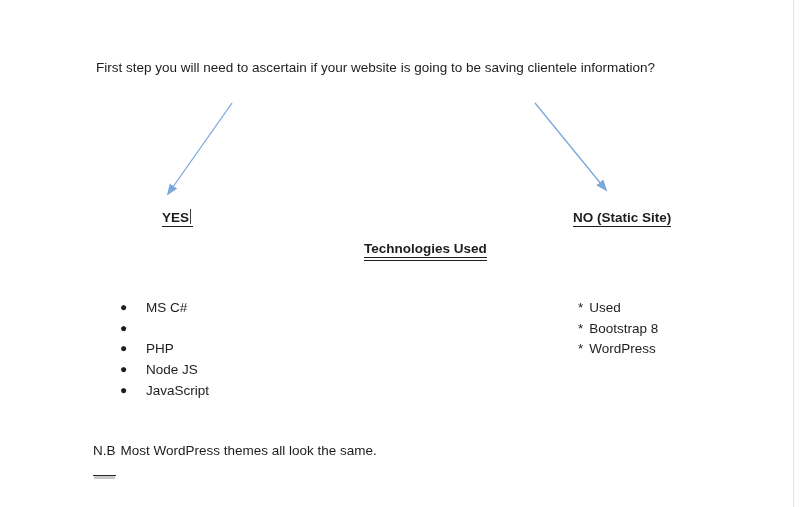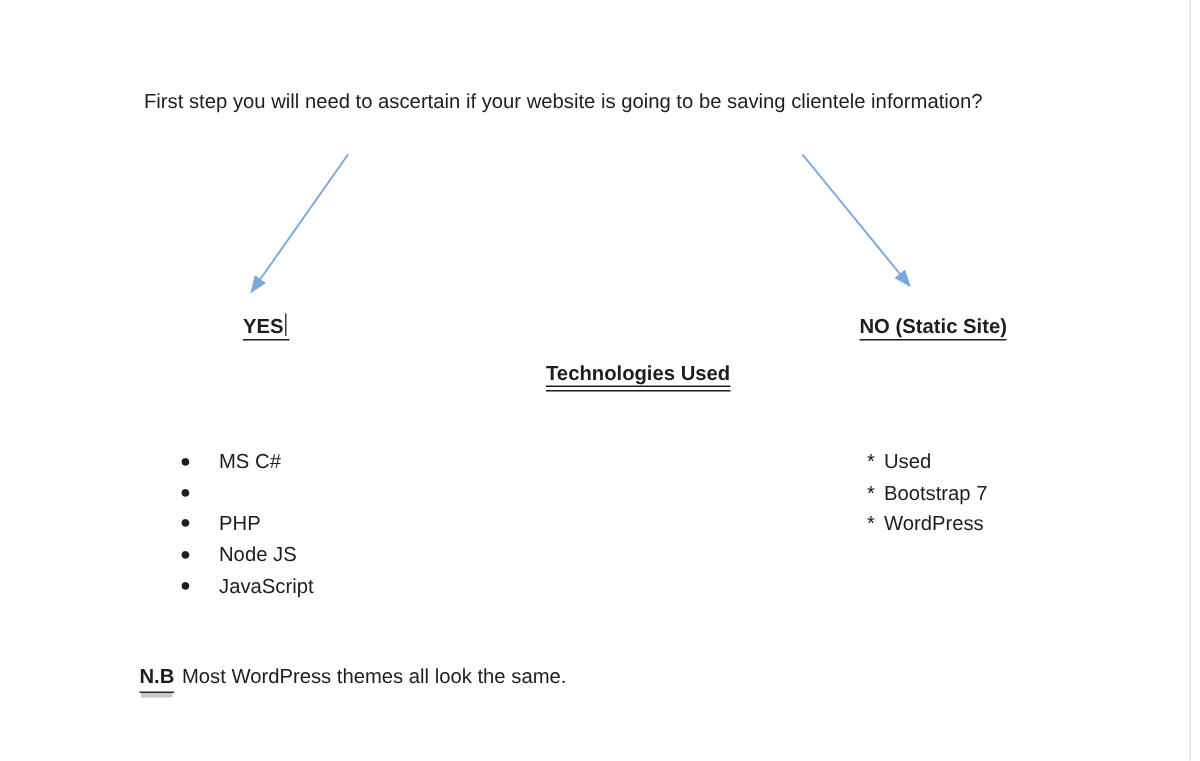--- a/index.html
+++ b/index.html
@@ -103,24 +103,24 @@
   }
   .note {
     position: absolute;
     left: 93px;
     top: 443px;
     font-size: 13.5px;
     white-space: nowrap;
   }
   .note-prefix {
     display: inline-block;
-    font-weight: 700;
+    font-weight: 400;
     border-bottom: 1.2px solid #2a2a2a;
     box-shadow: 0 4px 0 -1px #c9c9c9;
-    padding-bottom: 3px;
+    padding-bottom: 17px;
   }
   .note-text { margin-left: 5px; }
   .page-edge {
     position: absolute;
     left: 793px;
     top: 0;
     width: 1px;
     height: 507px;
     background: var(--page-edge);
   }
@@ -187,21 +187,21 @@
     </li>
   </ul>
 
   <ul id="no-tech-list" class="tech-list">
     <li class="tech-item">
       <span class="star-glyph">*</span>
       <span>Used</span>
     </li>
     <li class="tech-item">
       <span class="star-glyph">*</span>
-      <span>Bootstrap 7</span>
+      <span>Bootstrap 8</span>
     </li>
     <li class="tech-item">
       <span class="star-glyph">*</span>
       <span>WordPress</span>
     </li>
   </ul>
 
   <p class="note">
     <span class="note-prefix">N.B</span><span class="note-text">Most WordPress themes all look the same.</span>
   </p>

